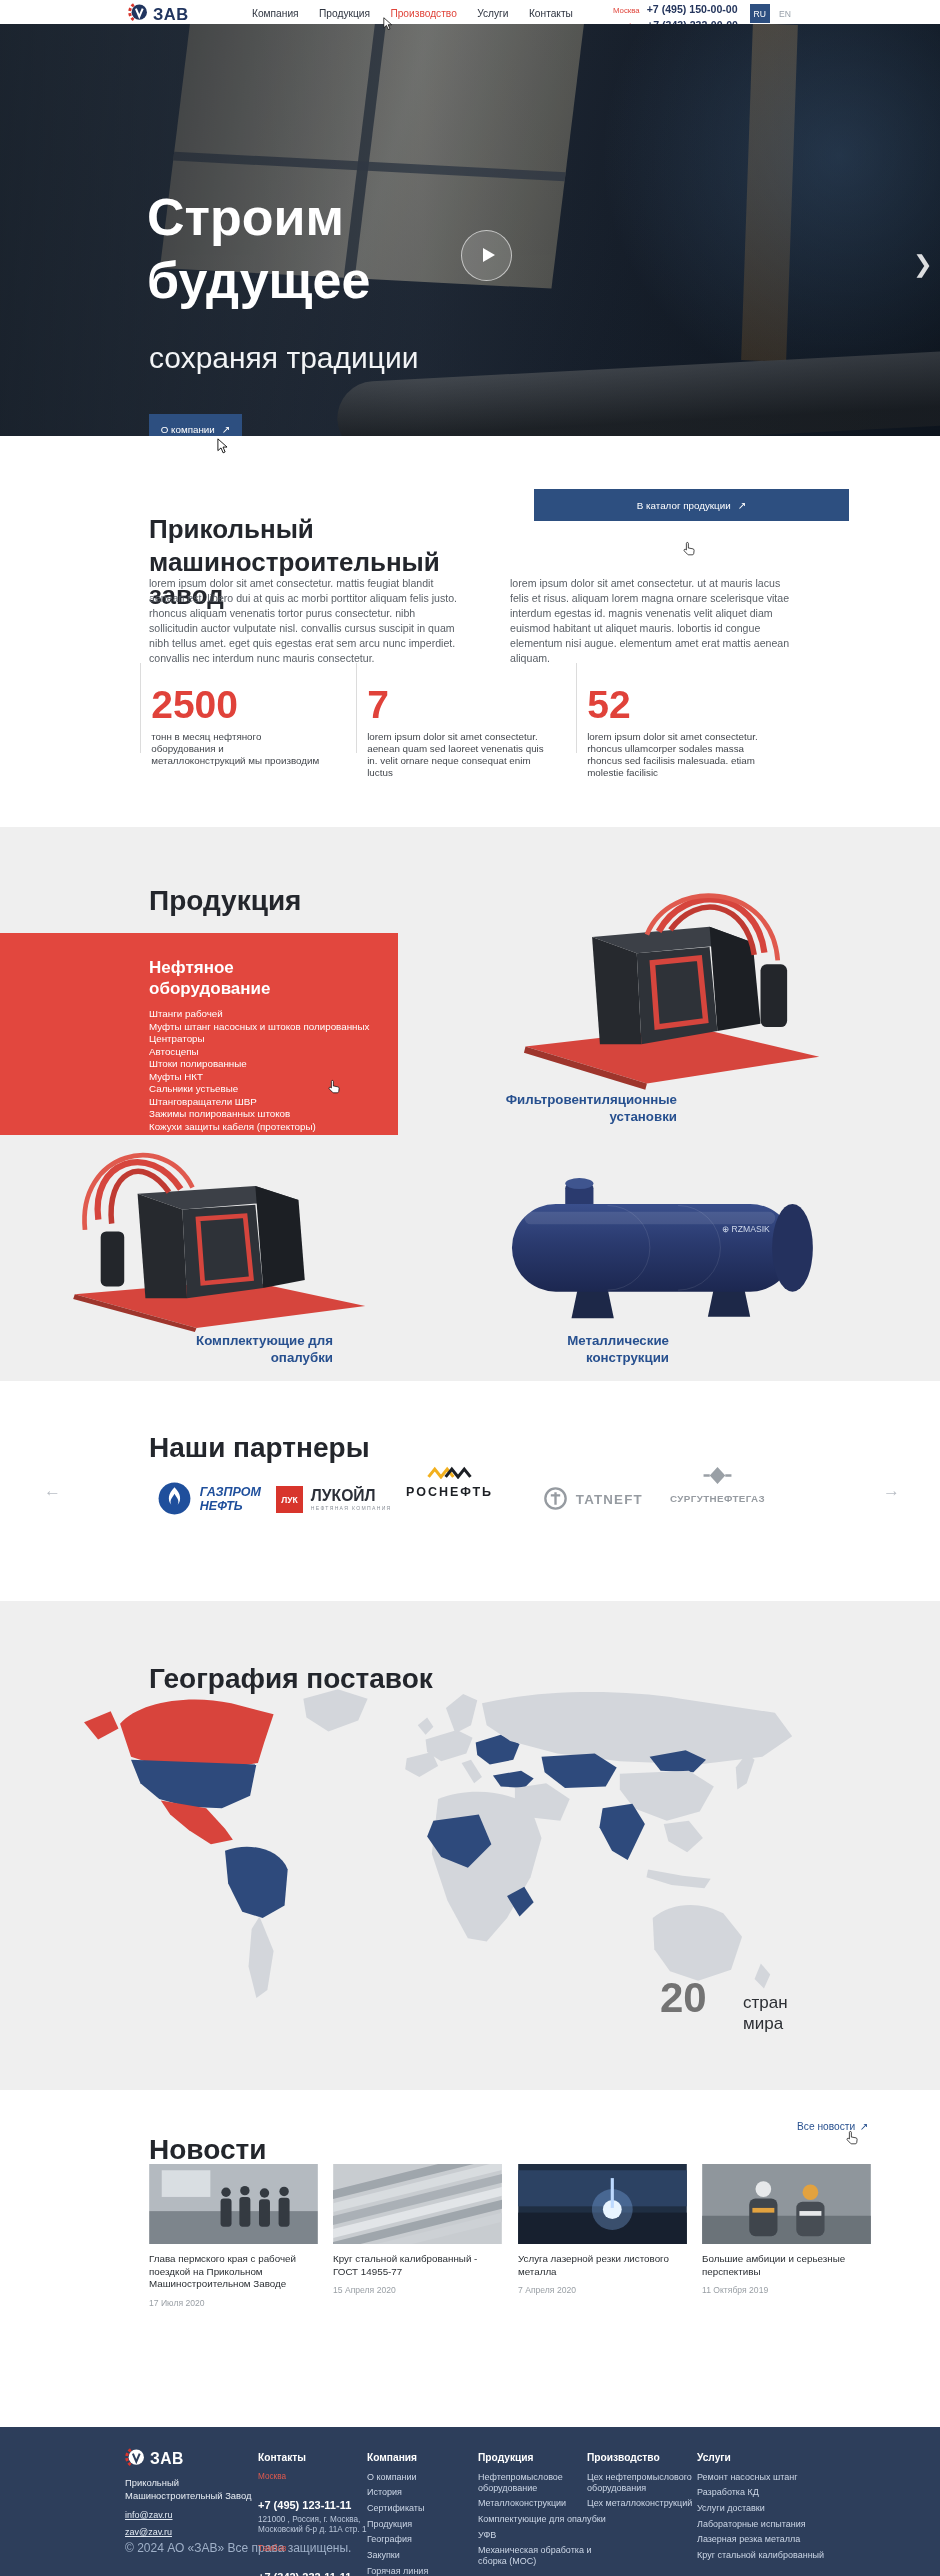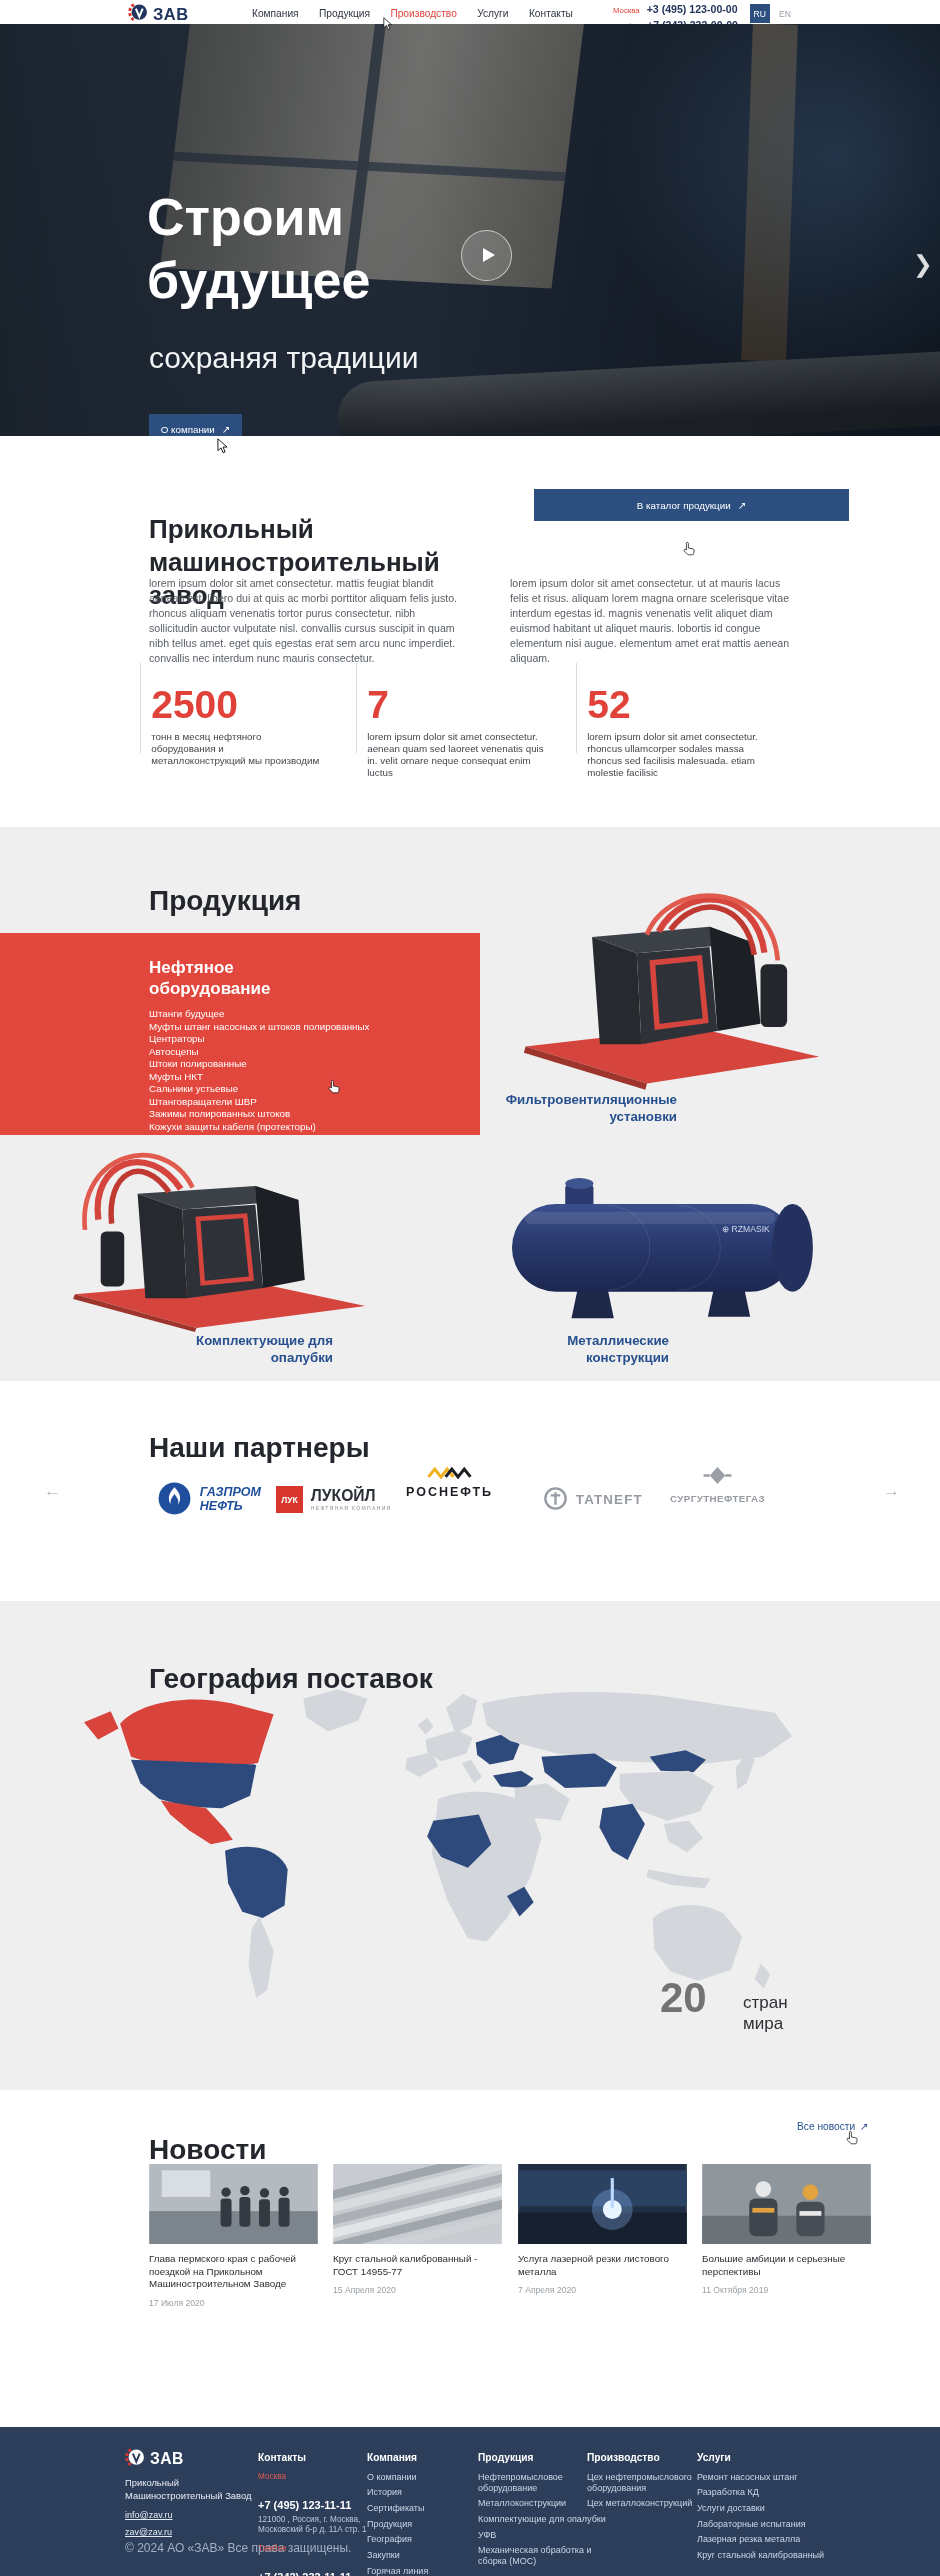--- a/index.html
+++ b/index.html
@@ -63,21 +63,21 @@
   .p2{left:510px;top:129px;width:289px;}
   .stat{position:absolute;top:227px;border-left:0.8px solid #dcdcdc;padding:22px 0 0 10.2px;height:68px;}
   .stat-num{font-size:39px;font-weight:bold;color:#e0423a;line-height:1;}
   .stat-cap{font-size:9.8px;line-height:12px;color:#43474d;margin-top:7px;}
   .s1{left:140px;width:169px;} .s2{left:356px;width:182px;} .s3{left:576px;width:182px;}
 
   
   .products{top:827px;height:554px;background:#efefef;}
   .sec-title{position:absolute;font-size:28px;font-weight:bold;color:#23262c;}
   .products .sec-title{left:149px;top:35px;}
-  .oil-card{position:absolute;left:0;top:106px;width:480px;height:202px;background:#e2473e;
+  .oil-card{position:absolute;left:0;top:106px;width:398px;height:202px;background:#e2473e;
         color:#fff;cursor:pointer;}
   .oil-title{position:absolute;left:149px;top:23.5px;width:188px;font-size:17px;line-height:21px;font-weight:bold;}
   .oil-list{position:absolute;left:149px;top:75px;margin:0;padding:0;list-style:none;
         font-size:9.8px;line-height:12.5px;}
   .prod-title{position:absolute;font-size:13.3px;line-height:16.5px;font-weight:bold;color:#27508f;cursor:pointer;text-align:right;}
   .fvu-img{position:absolute;left:502px;top:43px;cursor:pointer;}
   .fvu-title{left:485px;top:265px;width:192px;}
   .m2-img{position:absolute;left:63px;top:318px;cursor:pointer;}
   .m2-title{left:149px;top:506px;width:184px;}
   .tank-img{position:absolute;left:490px;top:336px;cursor:pointer;}
@@ -159,21 +159,21 @@
     <nav class="main-nav">
       <span>Компания</span>
       <span>Продукция</span>
       <span class="nav-active">Производство</span>
       <span>Услуги</span>
       <span>Контакты</span>
     </nav>
     <div class="phones">
       <div class="phone-row">
         <span class="phone-city">Москва</span>
-        <span class="phone-num">+3 (495) 123-00-00</span>
+        <span class="phone-num">+7 (495) 150-00-00</span>
       </div>
       <div class="phone-row">
         <span class="phone-city">Тамбов</span>
         <span class="phone-num">+7 (343) 232-00-00</span>
       </div>
     </div>
     <div class="lang">
       <span class="lang-ru">RU</span>
       <span class="lang-en">EN</span>
     </div>
@@ -225,21 +225,21 @@
     </div>
   </section>
 
   <section class="products">
     <h2 class="sec-title">Продукция</h2>
 
     <div class="oil-card">
       <div class="oil-title">Нефтяное оборудование</div>
       <ul class="oil-list">
 
-      <li>Штанги будущее</li>
+      <li>Штанги рабочей</li>
           <li>Муфты штанг насосных и штоков полированных</li>
           <li>Центраторы</li>
           <li>Автосцепы</li>
           <li>Штоки полированные</li>
           <li>Муфты НКТ</li>
           <li>Сальники устьевые</li>
           <li>Штанговращатели ШВР</li>
           <li>Зажимы полированных штоков</li>
           <li>Кожухи защиты кабеля (протекторы)</li>
         </ul>

